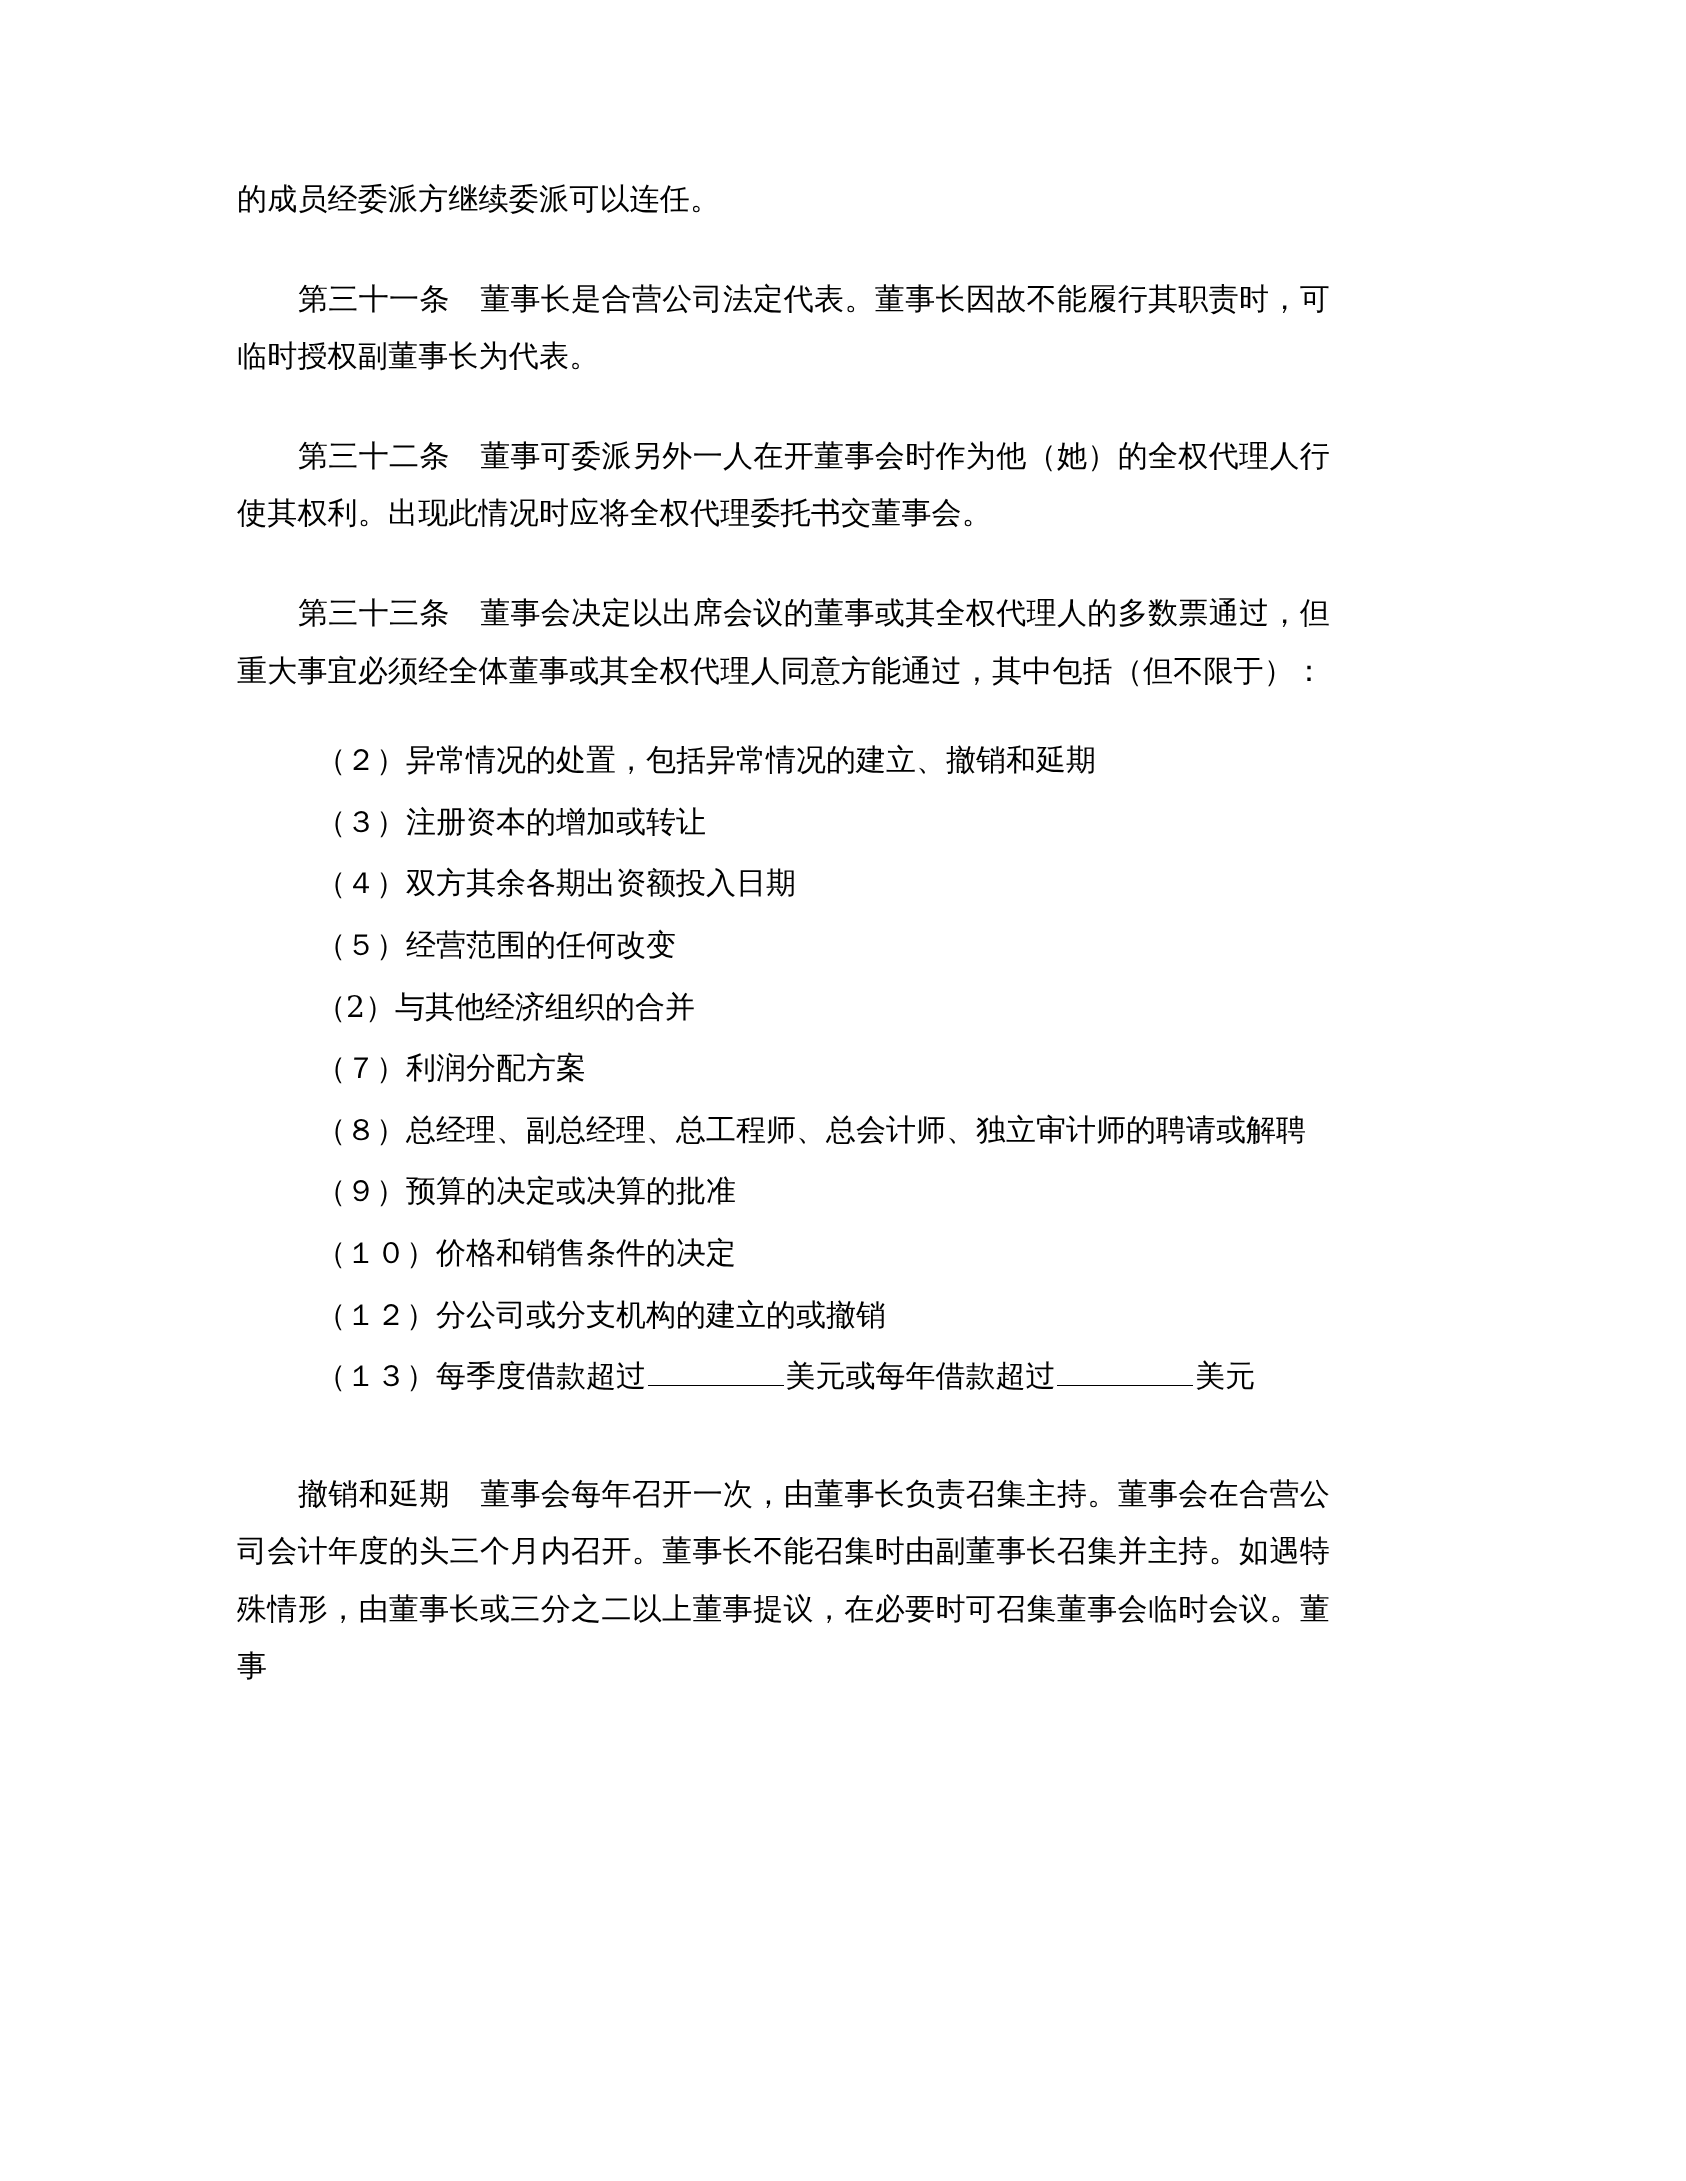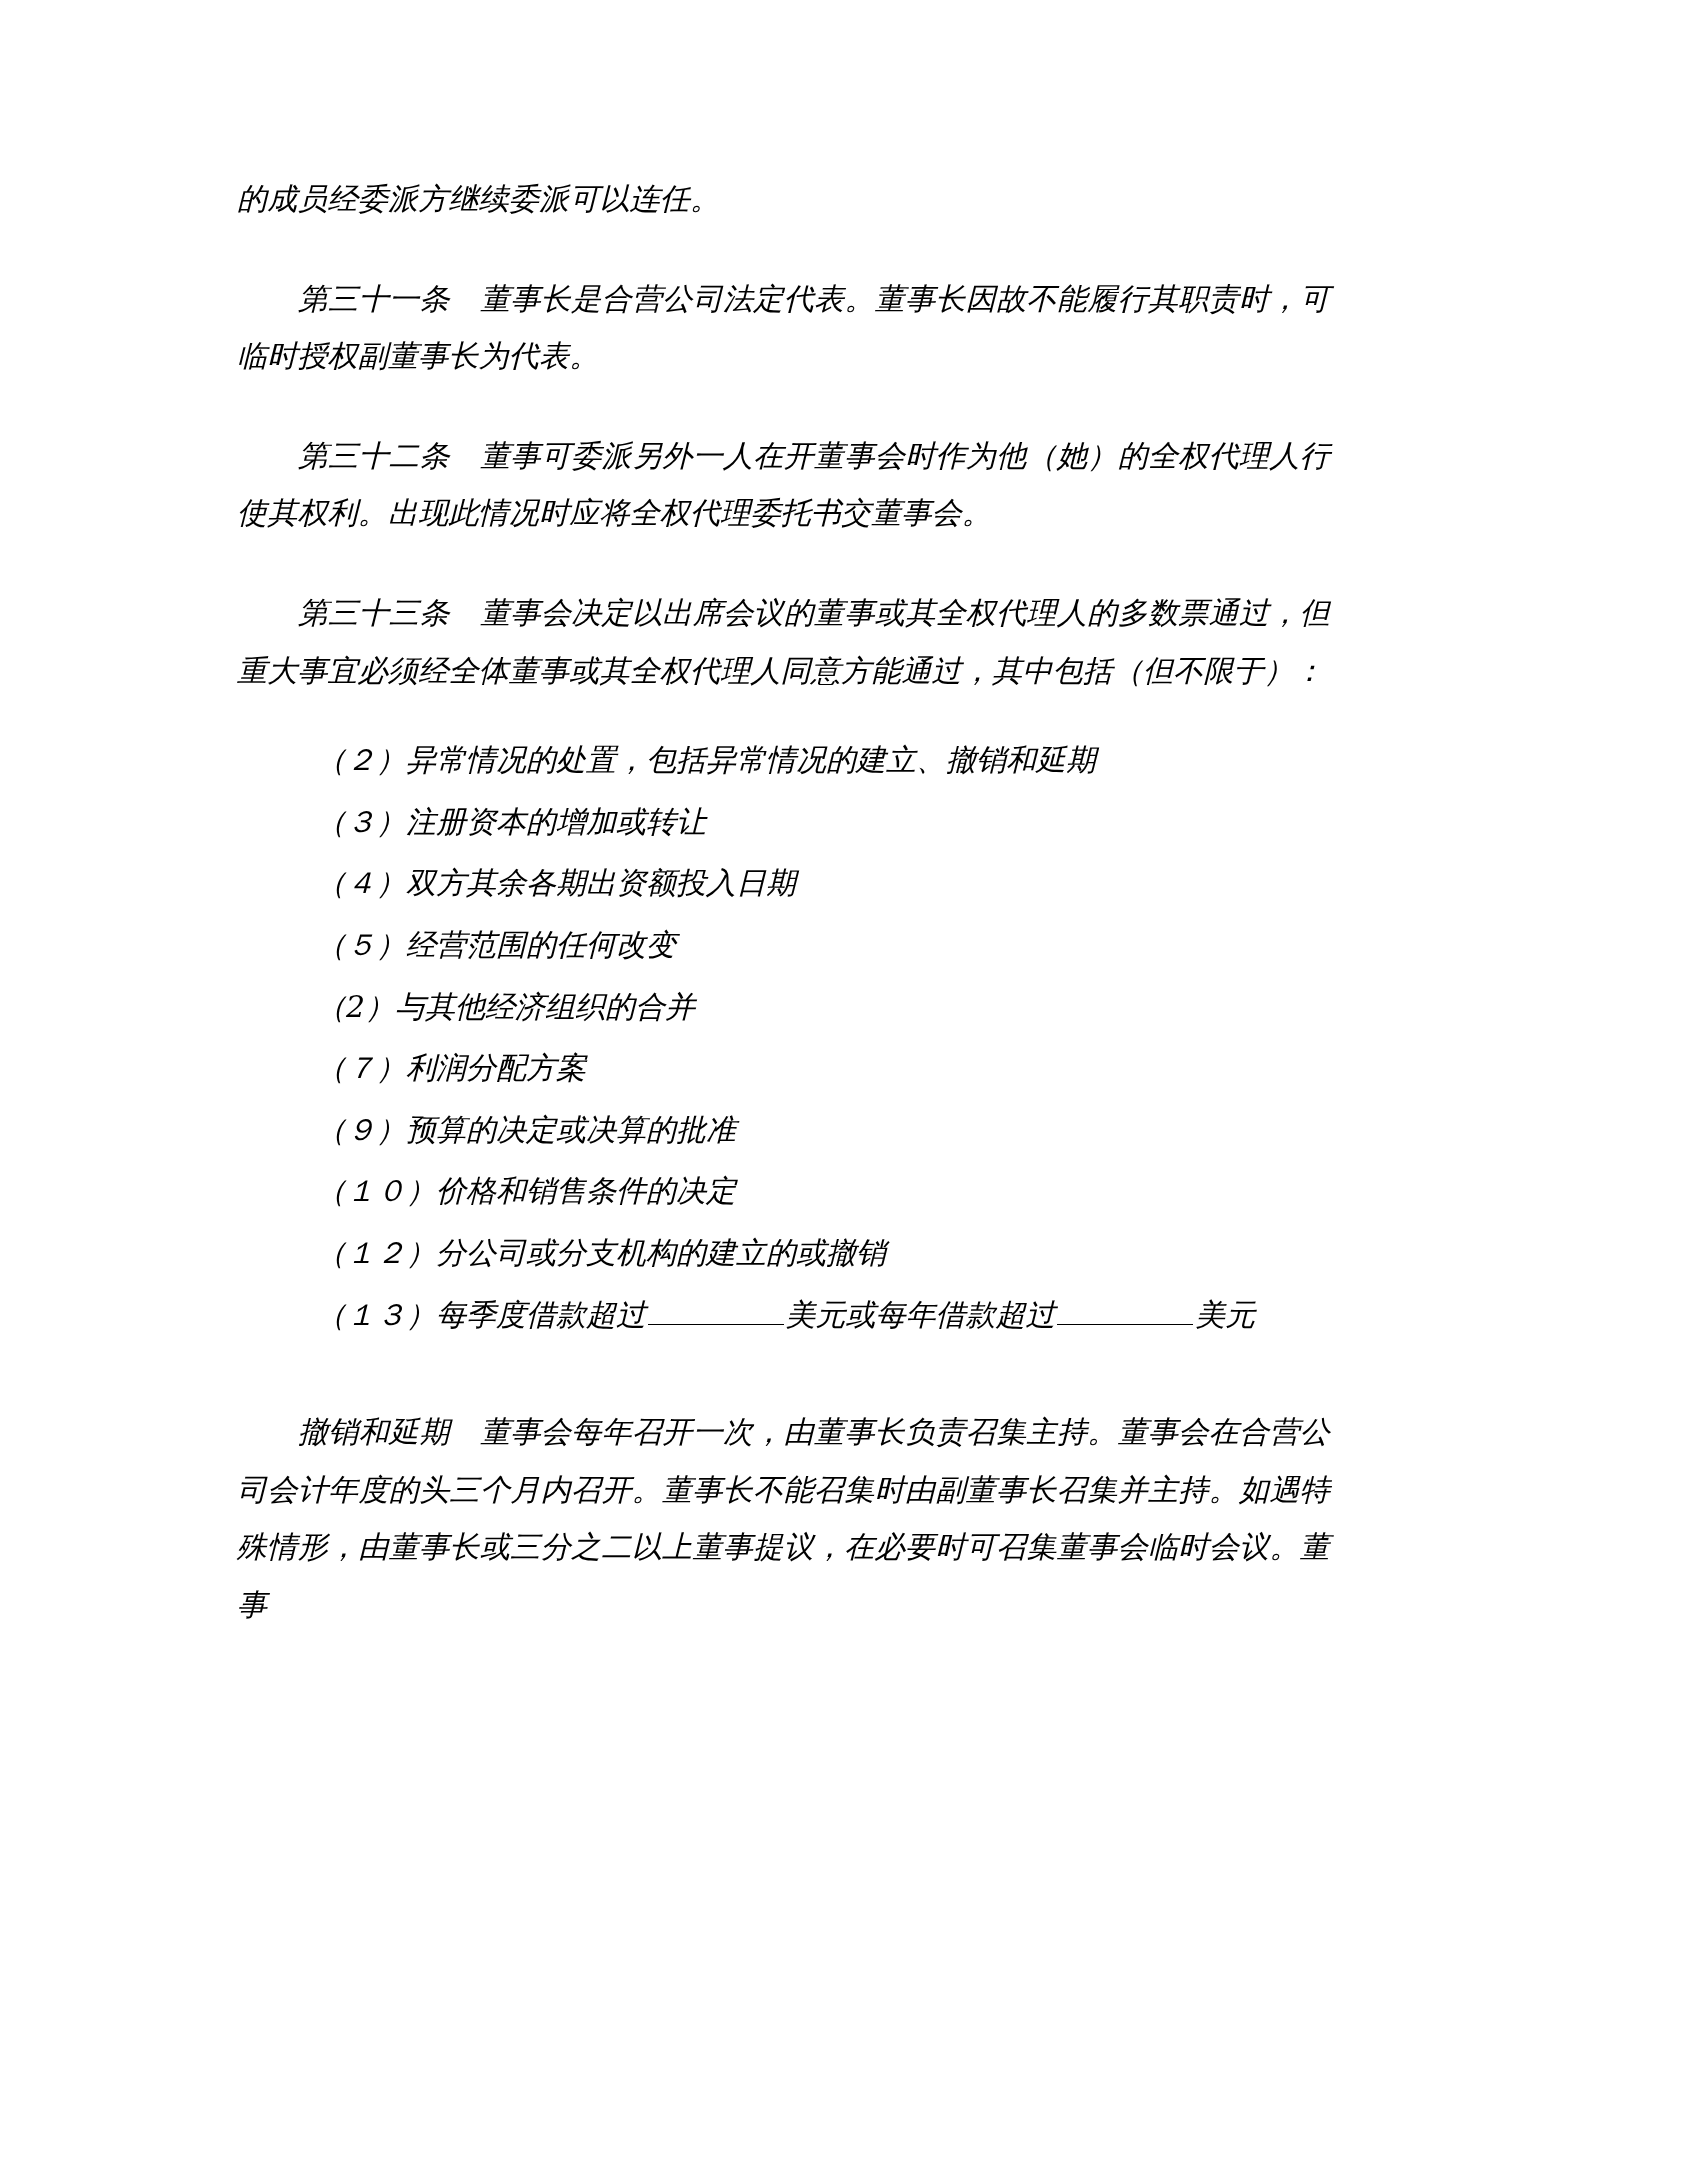--- a/index.html
+++ b/index.html
@@ -12,21 +12,20 @@
     min-height: 2182px;
     font-family: "DejaVu Serif", "Liberation Serif", serif;
     color: #000000;
   }
   .page {
     box-sizing: border-box;
     width: 1550px;
     min-height: 2182px;
     padding: 170px 220px 110px 237px;
     background: #ffffff;
-    font-style: italic;
   }
   .para {
     font-size: 30px;
     line-height: 1.92;
     text-align: justify;
     text-justify: inter-ideograph;
     margin: 0 0 42px 0;
     letter-spacing: 0.2px;
   }
   .para.indent {
@@ -72,20 +71,21 @@
 
   <p class="para indent tight">第三十三条　董事会决定以出席会议的董事或其全权代理人的多数票通过，但重大事宜必须经全体董事或其全权代理人同意方能通过，其中包括（但不限于）：</p>
 
   <ul class="list">
     <li>（２）异常情况的处置，包括异常情况的建立、撤销和延期</li>
     <li>（３）注册资本的增加或转让</li>
     <li>（４）双方其余各期出资额投入日期</li>
     <li>（５）经营范围的任何改变</li>
     <li>（2）与其他经济组织的合并</li>
     <li>（７）利润分配方案</li>
+    <li>（８）总经理、副总经理、总工程师、总会计师、独立审计师的聘请或解聘</li>
     <li>（９）预算的决定或决算的批准</li>
     <li>（１０）价格和销售条件的决定</li>
     <li>（１２）分公司或分支机构的建立的或撤销</li>
     <li>
       <span>（１３）每季度借款超过</span><span class="blank"></span><span>美元或每年借款超过</span><span class="blank"></span><span>美元</span>
     </li>
   </ul>
 
   <div class="list-after-gap"></div>
 

